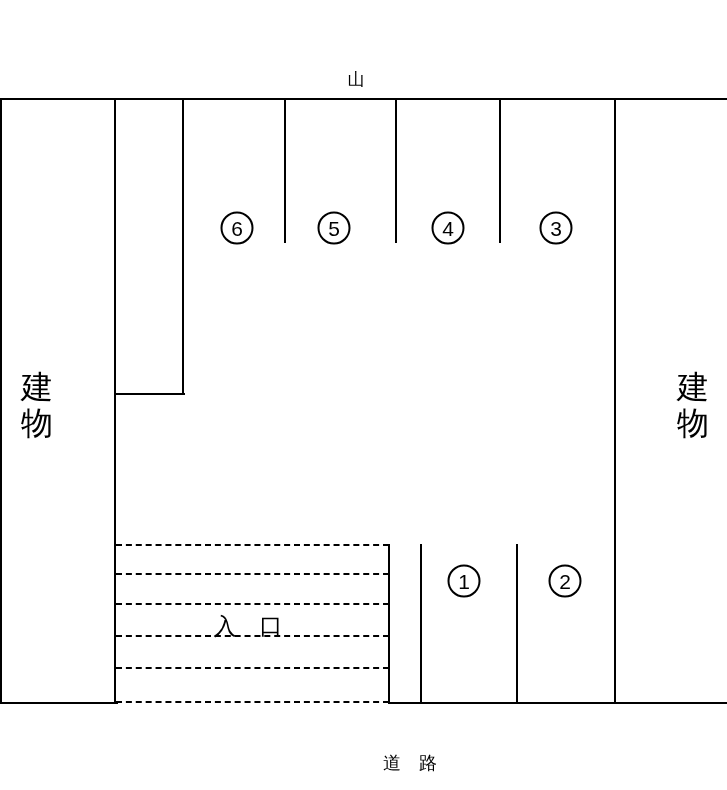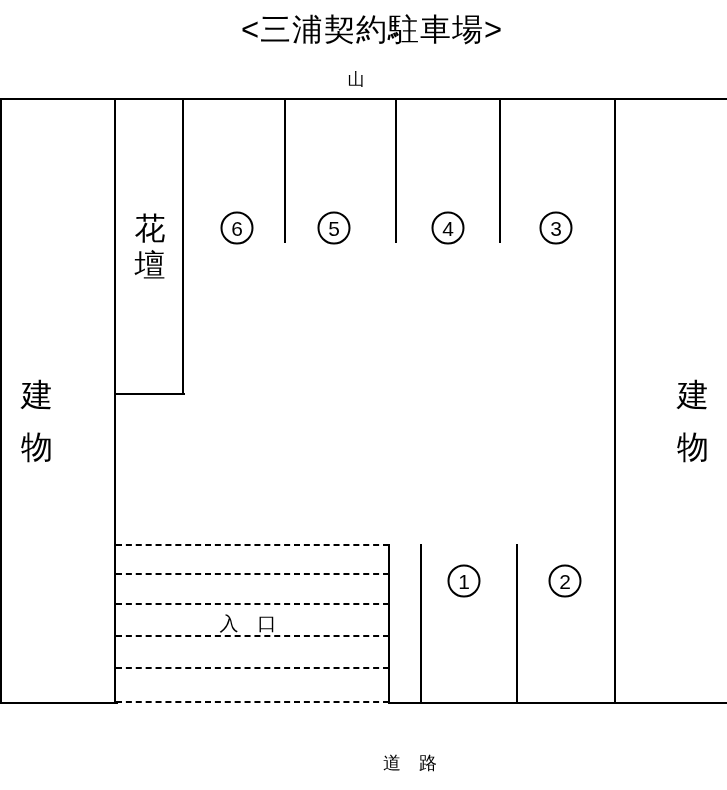--- a/index.html
+++ b/index.html
@@ -14,31 +14,31 @@
   }
   .txt { position: absolute; white-space: pre; }
   .title {
     top: 9px; left: 372px;
     transform: translateX(-50%);
     font-size: 31px;
     letter-spacing: 1px;
   }
   .mountain { top: 68px; left: 356px; transform: translateX(-50%); font-size: 17px; }
   .road     { top: 751px; left: 398px; transform: translateX(-50%); font-size: 18px; margin-left: 12px; }
-  .entrance { top: 611px; left: 248px; transform: translateX(-50%); font-size: 19px; }
+  .entrance { top: 611px; left: 248px; transform: translateX(-50%); font-size: 23px; }
 
   
   .vstack {
     position: absolute;
     width: 1.05em;
     word-break: break-all;
     text-align: center;
     transform: translateX(-50%);
   }
-  .building { font-size: 32px; line-height: 52px; }
+  .building { font-size: 32px; line-height: 36px; }
   .building-left  { top: 369px; left: 37px;  }
   .building-right { top: 369px; left: 693px; }
   .flowerbed-label { top: 210px; left: 150px; font-size: 31px; line-height: 37px; }
 
   
   .hline { position: absolute; height: 2px; background: #000; }
   .vline { position: absolute; width: 2px;  background: #000; }
   .dash  { position: absolute; height: 0; border-top: 2px dashed #000; }
 
   .l-top          { top: 98px;  left: 0;     width: 727px; }
@@ -75,34 +75,32 @@
   .s4 { left: 448px; top: 228px; }
   .s3 { left: 556px; top: 228px; }
   .s1 { left: 464px; top: 581px; }
   .s2 { left: 565px; top: 581px; }
 </style>
 </head>
 <body>
 
 <div class="canvas">
 
-  <div class="txt title">&lt;三浦契約駐車場&gt;</div>
   <div class="txt mountain">山</div>
   <div class="txt road">道　路</div>
 
   <div class="hline l-top"></div>
   <div class="vline l-left-edge"></div>
   <div class="vline l-lot-left"></div>
   <div class="vline l-lot-right"></div>
   <div class="hline l-bottom-left"></div>
   <div class="hline l-bottom-right"></div>
 
   <div class="vline l-fb-right"></div>
   <div class="hline l-fb-bottom"></div>
-  <div class="vstack flowerbed-label">花壇</div>
 
   <div class="vstack building building-left">建物</div>
   <div class="vstack building building-right">建物</div>
 
   <div class="vline l-div-6-5"></div>
   <div class="vline l-div-5-4"></div>
   <div class="vline l-div-4-3"></div>
 
   <div class="spot-circle s6">
     <span>6</span>

